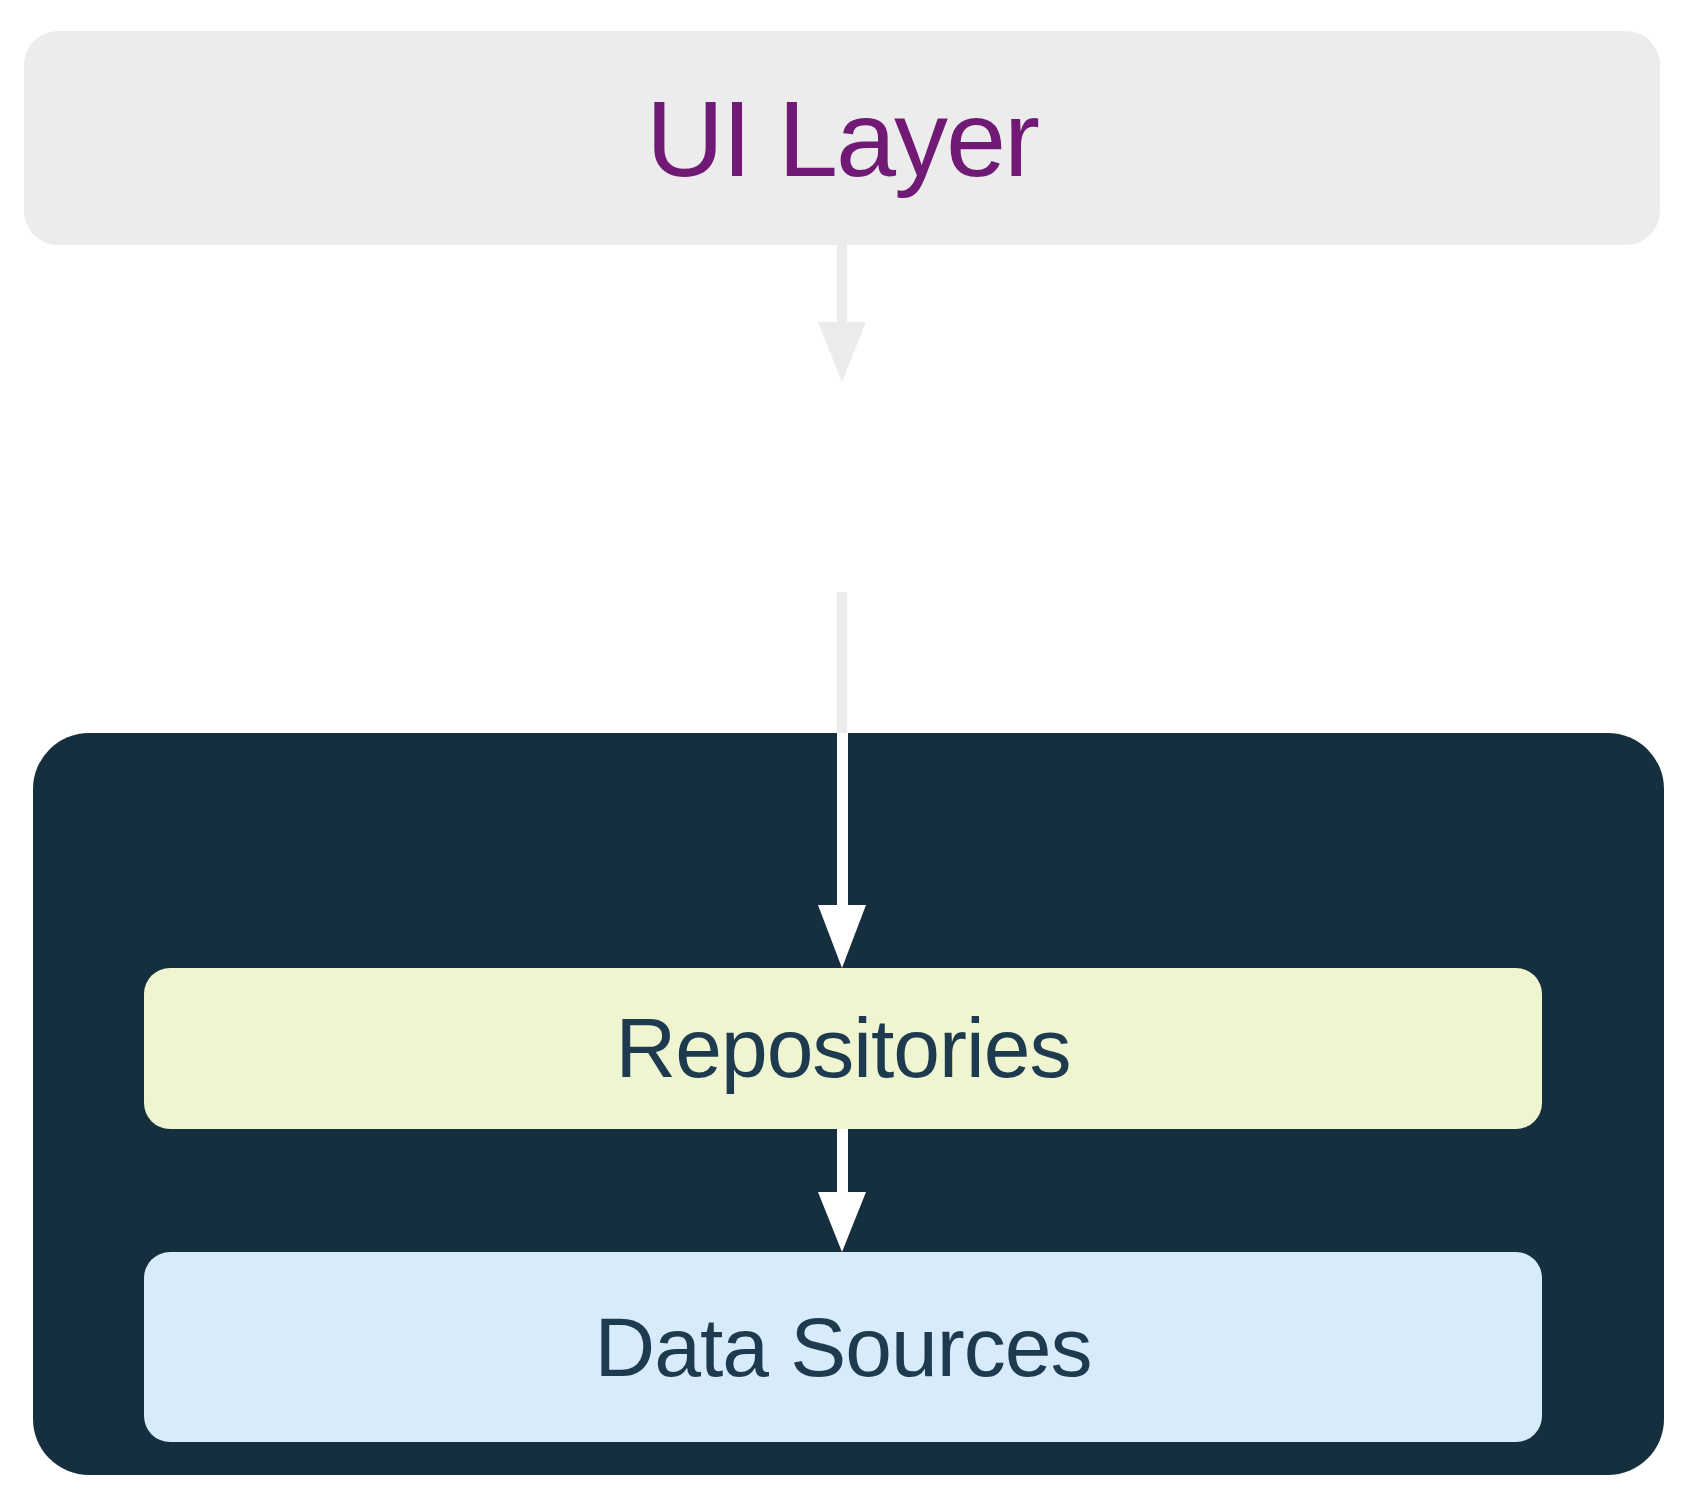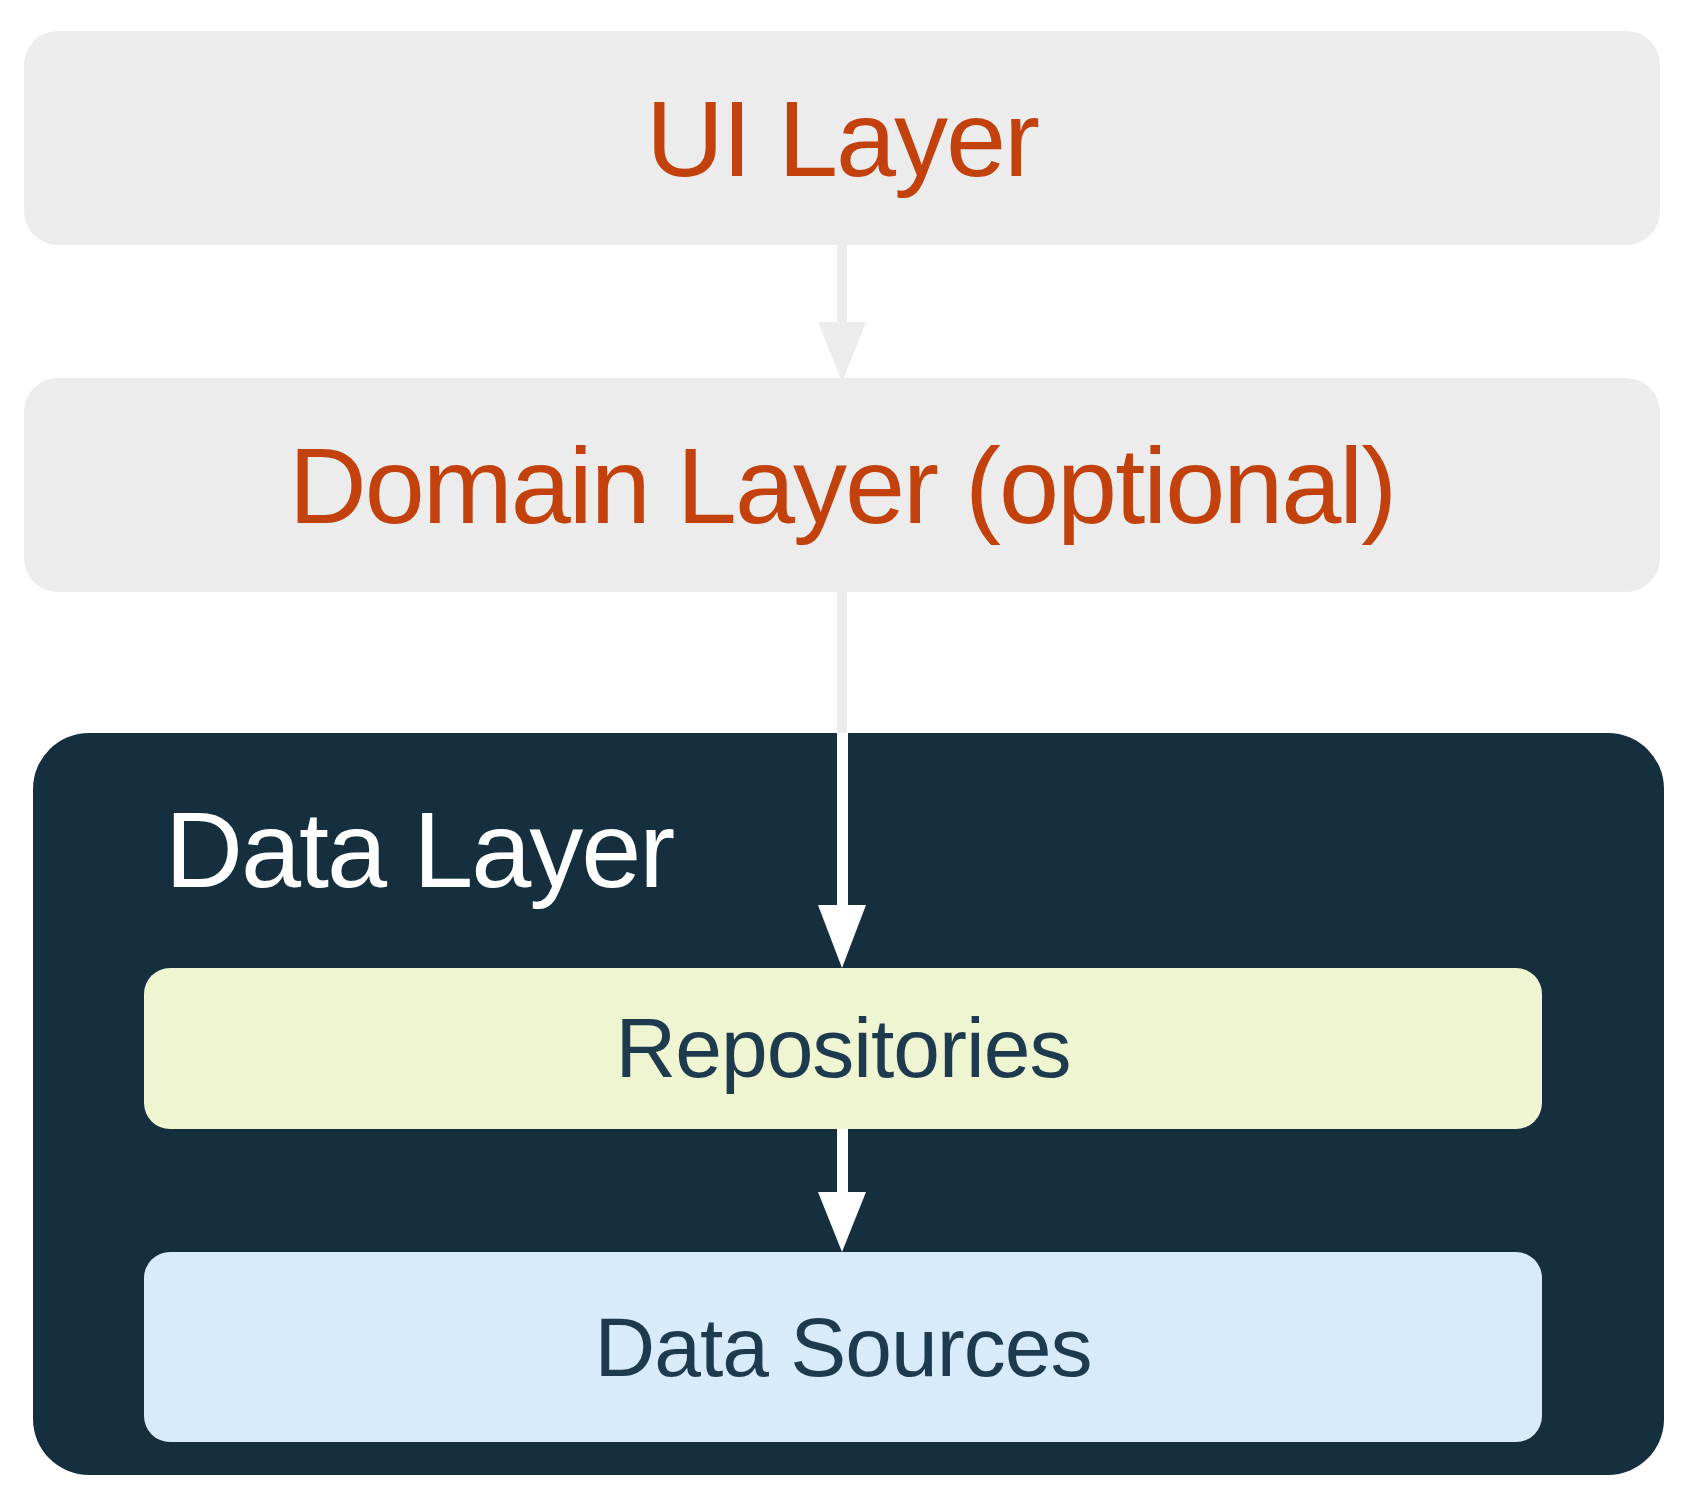--- a/index.html
+++ b/index.html
@@ -24,21 +24,21 @@
     justify-content: center;
   }
   .gray-box {
     left: 24px;
     width: 1636px;
     height: 214px;
     background: #ececec;
     border-radius: 34px;
   }
   .gray-box .label {
-    color: #c2410c;
+    color: #701a75;
     font-size: 108px;
     letter-spacing: -2px;
     white-space: nowrap;
   }
   #ui-box { top: 31px; }
   #domain-box { top: 378px; }
   #data-layer-box {
     left: 33px;
     top: 733px;
     width: 1631px;
@@ -108,28 +108,24 @@
 
 <div class="canvas">
 
   <div class="box gray-box" id="ui-box">
     <span class="label">UI Layer</span>
   </div>
 
   <div class="arrow-line gray-fill" id="arrow1-line"></div>
   <div class="arrow-head" id="arrow1-head"></div>
 
-  <div class="box gray-box" id="domain-box">
-    <span class="label">Domain Layer (optional)</span>
-  </div>
 
   <div class="arrow-line gray-fill" id="arrow2-line-gray"></div>
 
   <div id="data-layer-box"></div>
-  <div id="data-layer-label">Data Layer</div>
 
   <div class="arrow-line white-fill" id="arrow2-line-white"></div>
   <div class="arrow-head" id="arrow2-head"></div>
 
   <div class="box inner-box" id="repositories-box">
     <span class="label">Repositories</span>
   </div>
 
   <div class="arrow-line white-fill" id="arrow3-line"></div>
   <div class="arrow-head" id="arrow3-head"></div>

